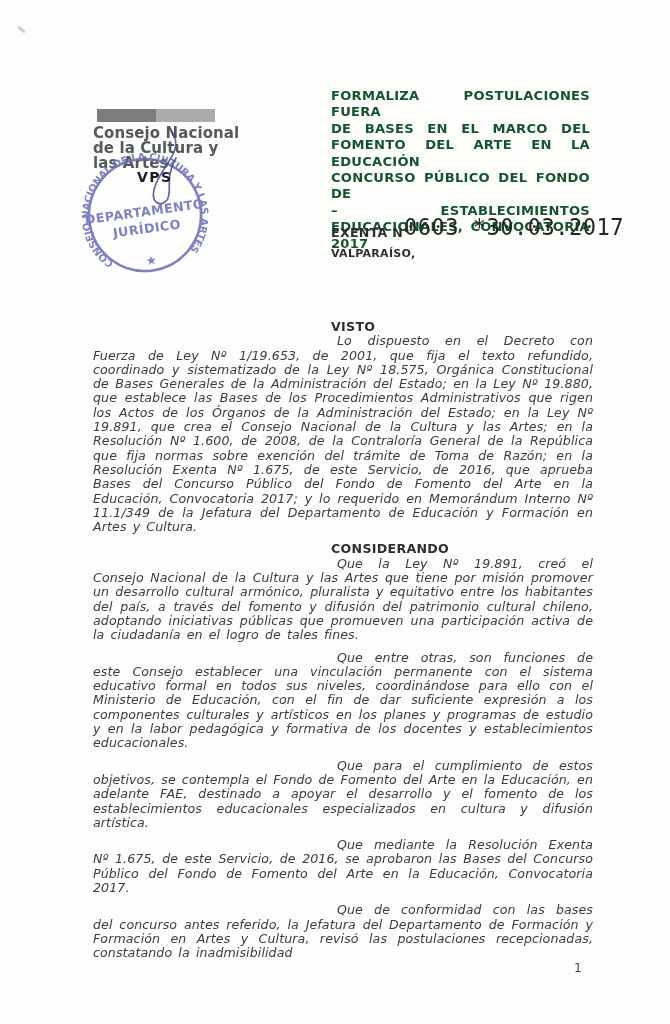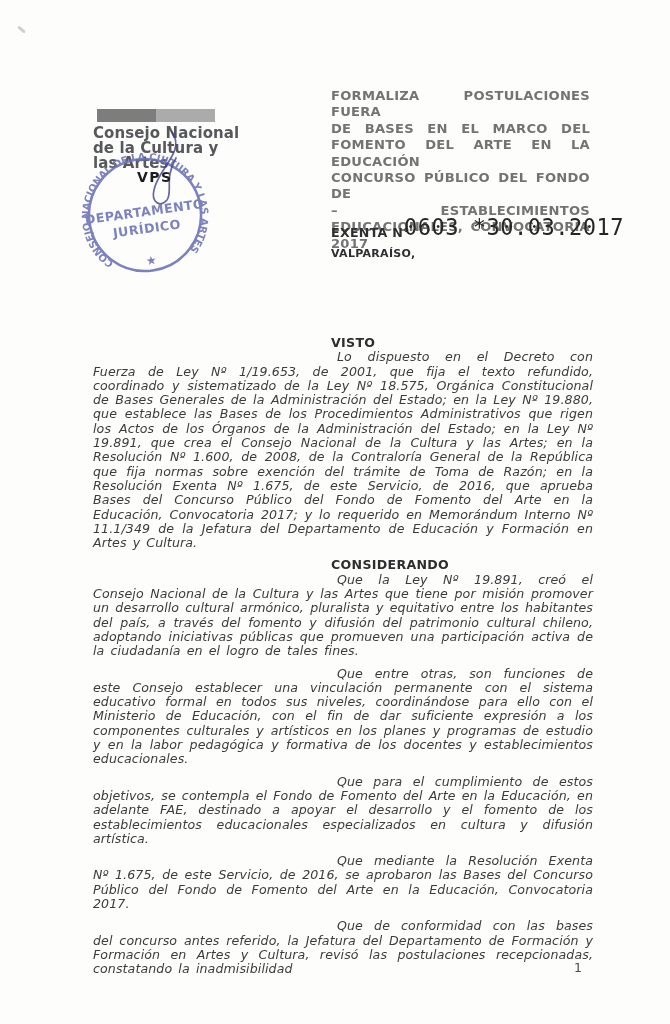--- a/index.html
+++ b/index.html
@@ -31,21 +31,21 @@
     opacity:0.8;
   }
   .initials{
     position:absolute;left:137px;top:169px;
     font-size:14px;font-weight:bold;color:#1d1d1f;letter-spacing:1.5px;
   }
   
   .title-block{
     position:absolute;left:331px;top:88px;width:259px;
     font-size:13.1px;font-weight:bold;line-height:16.4px;
-    color:#737373;letter-spacing:0.25px;
+    color:#14532d;letter-spacing:0.25px;
   }
   .title-line{text-align:justify;text-align-last:justify;}
   .title-line:last-child{text-align-last:left;}
   .exenta-label{
     position:absolute;left:331px;top:225px;
     font-size:12.6px;font-weight:bold;color:#2e2e30;letter-spacing:0.3px;
   }
   .exenta-number{
     position:absolute;left:404px;top:214px;
     font-family:"DejaVu Sans Mono","Liberation Mono",monospace;
@@ -60,21 +60,21 @@
   
   .body-text{
     position:absolute;left:93px;top:320px;width:500px;
     font-size:12.6px;line-height:14.3px;
     text-align:justify;word-spacing:2px;letter-spacing:0.1px;
     color:#3c3c3e;
   }
   .section-heading{
     font-weight:bold;color:#2e2e30;margin:8px 0 0 238px;letter-spacing:0.3px;
   }
-  .section-heading.first{margin-top:16px;}
+  .section-heading.first{margin-top:0;}
   .body-text p{margin:8px 0 0 0;text-indent:244px;font-style:italic;}
   .body-text p.after-heading{margin-top:0;}
   
   .page-number{
     position:absolute;left:574px;top:960px;
     font-size:12.5px;color:#4a4a4c;
   }
   .scan-artifact{
     position:absolute;left:17px;top:28px;width:9px;height:3px;
     background:#cfcfcf;transform:rotate(40deg);border-radius:2px;

